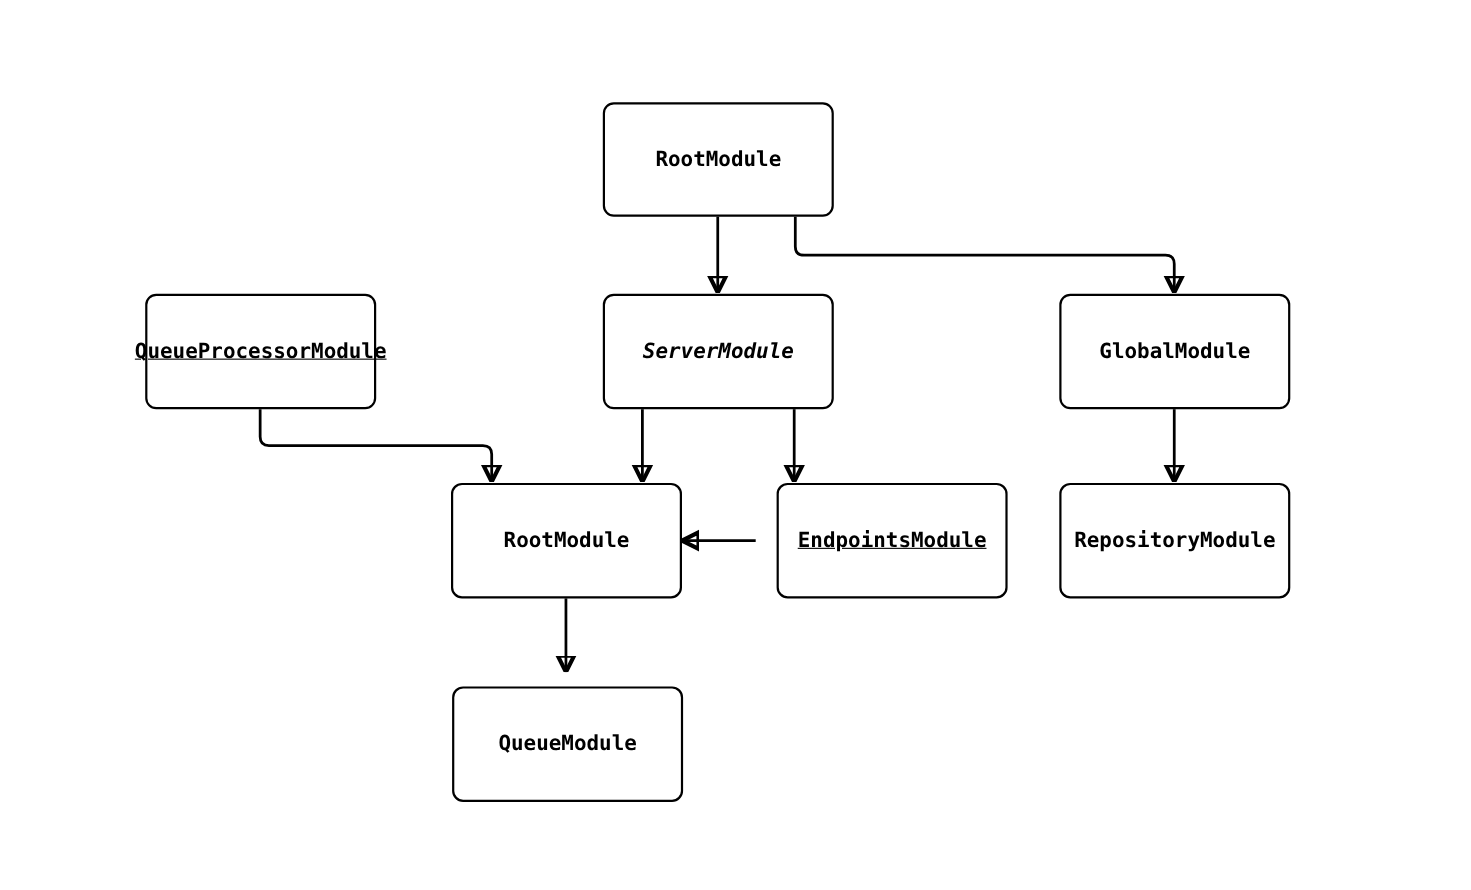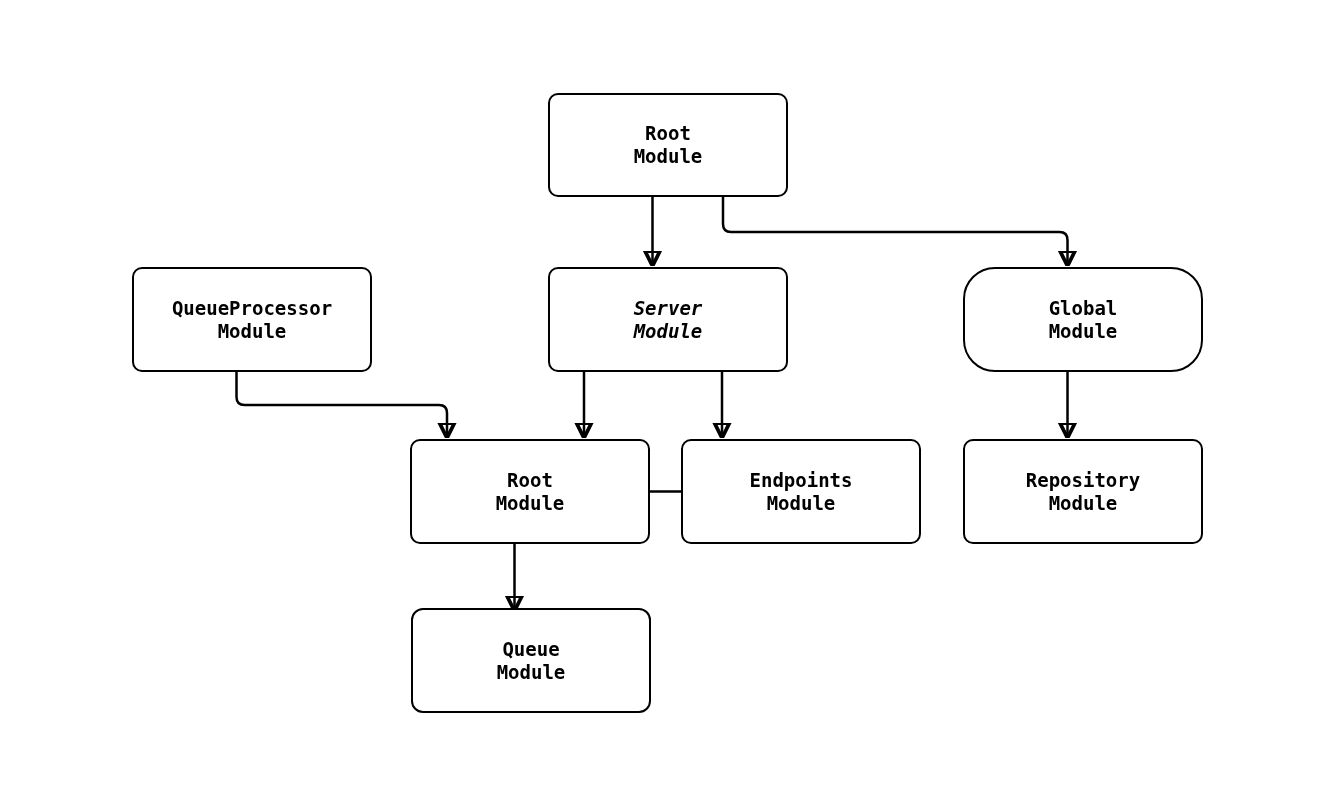--- a/index.html
+++ b/index.html
@@ -20,45 +20,45 @@
     left: 0;
     top: 0;
   }
   .edge-layer path {
     fill: none;
     stroke: #000000;
     stroke-width: 2.5;
   }
   .node {
     position: absolute;
-    width: 240px;
+    width: 210px;
     height: 105px;
     box-sizing: border-box;
     background: #ffffff;
     border: 2.5px solid #000000;
     border-radius: 10px;
     display: flex;
-    flex-direction: column;
+    flex-direction: row;
     align-items: center;
     justify-content: center;
     text-align: center;
     color: #000000;
     font: 700 19px/23px "DejaVu Sans Mono", monospace;
     letter-spacing: 0;
   }
   .node span { display: block; }
 
   .node-root           { left: 548px;  top: 93px;  height: 104px; }
-  .node-queueprocessor { left: 132px;  top: 267px; }
+  .node-queueprocessor { left: 132px;  top: 267px; text-decoration: underline; }
   .node-server         { left: 548px;  top: 267px; font-style: italic; }
-  .node-global         { left: 963px;  top: 267px; border-radius: 32px; }
+  .node-global         { left: 963px;  top: 267px; }
   .node-core           { left: 410px;  top: 439px; }
-  .node-endpoints      { left: 681px;  top: 439px; }
+  .node-endpoints      { left: 706px;  top: 439px; text-decoration: underline; }
   .node-repository     { left: 963px;  top: 439px; }
-  .node-queue          { left: 411px;  top: 608px; border-radius: 12px; }
+  .node-queue          { left: 411px;  top: 624px; }
 </style>
 </head>
 <body>
 
 <div class="canvas">
 
   <svg class="edge-layer" width="1337" height="809" viewBox="0 0 1337 809" xmlns="http://www.w3.org/2000/svg">
     <defs>
       <marker id="arrow" viewBox="0 0 10 10" refX="10" refY="5" markerWidth="6" markerHeight="9" orient="auto-start-reverse" markerUnits="strokeWidth">
         <path d="M0,0 L10,5 L0,10 z" fill="#000000" stroke="none"></path>

